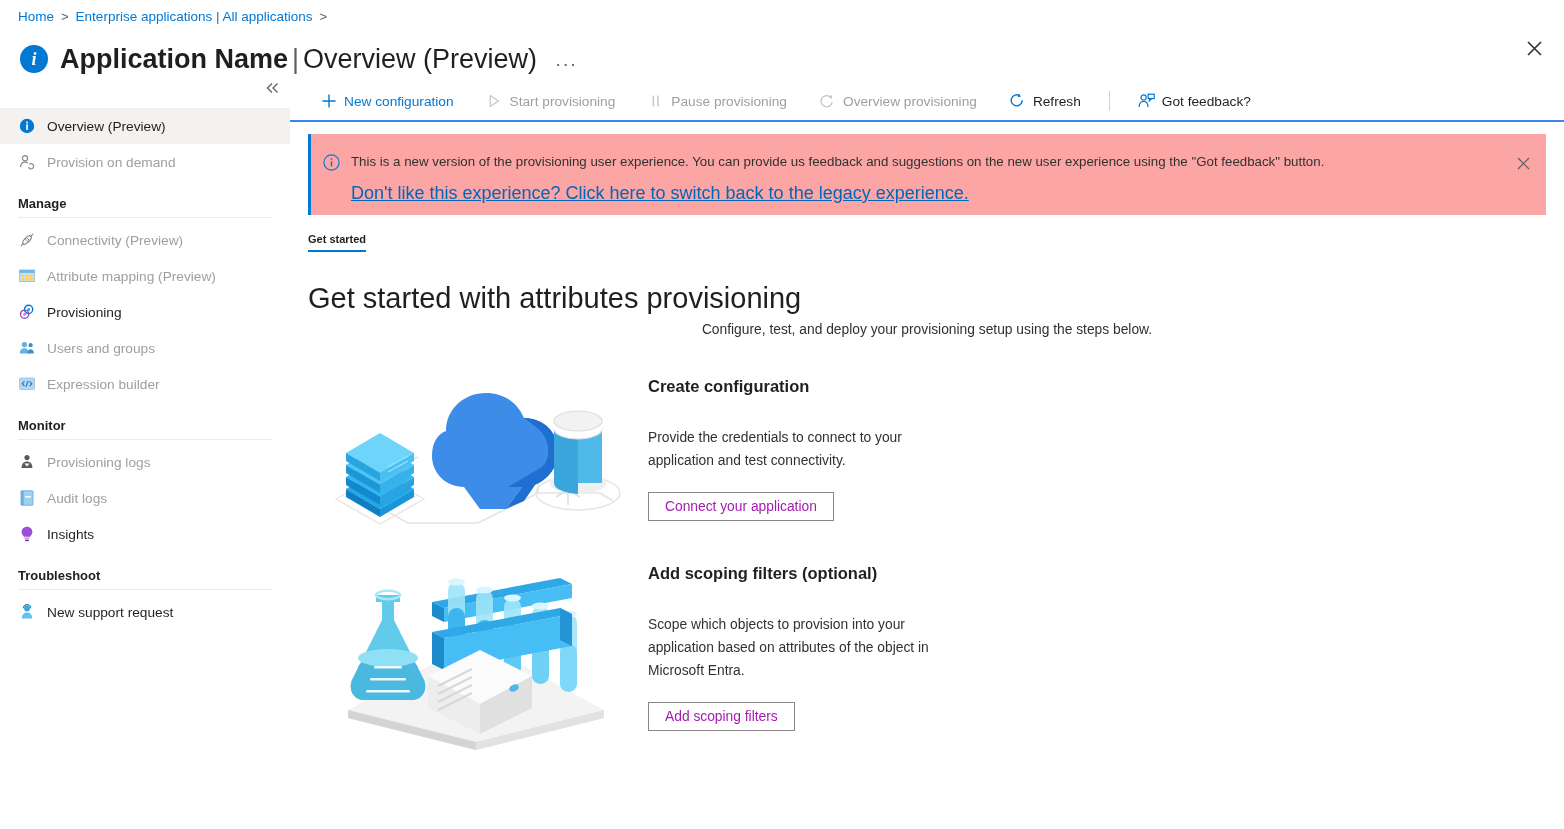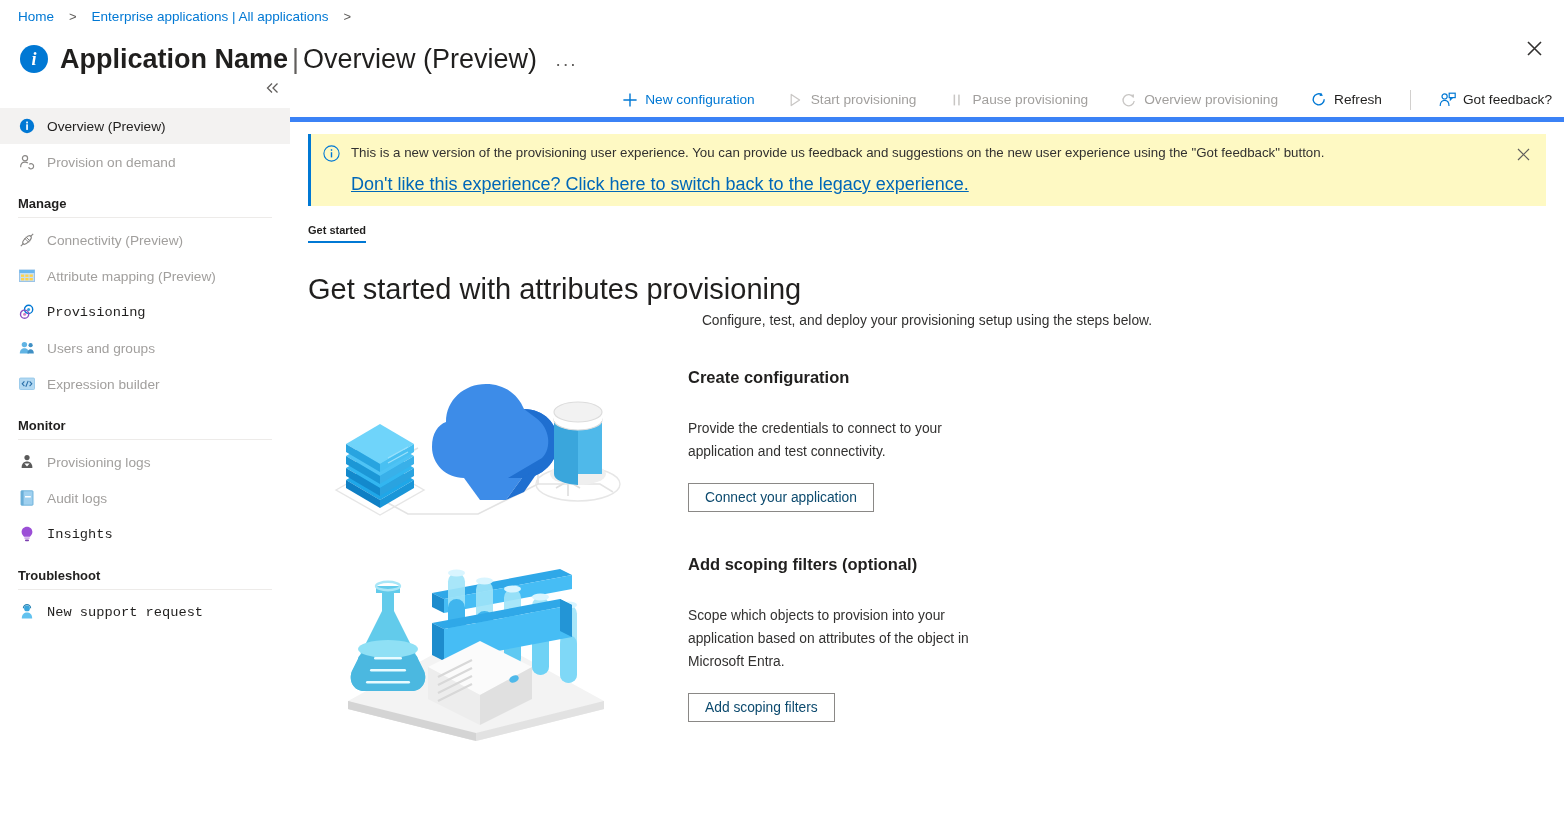--- a/index.html
+++ b/index.html
@@ -11,21 +11,21 @@
     font-family: "Liberation Sans", sans-serif;
     color: #323130;
     overflow: hidden;
   }
 
   
   .breadcrumb {
     padding: 8px 0 0 18px;
     font-size: 13.5px;
     line-height: 18px;
-    display: flex; align-items: center; gap: 15px;
+    display: flex; align-items: center; gap: 7px;
     white-space: nowrap;
   }
   .crumb-link { color: #0078d4; cursor: pointer; }
   .crumb-sep { color: #605e5c; font-size: 13px; }
 
   
   .title-row {
     display: flex; align-items: center;
     padding: 10px 0 0 20px;
     position: relative;
@@ -73,65 +73,64 @@
     color: #605e5c; cursor: pointer;
     font-size: 14px;
   }
   .sidebar-collapse svg { display:block; }
   .nav-item {
     display: flex; align-items: center;
     height: 36px; padding-left: 18px; gap: 12px;
     font-size: 13.7px; color: #a19f9d; cursor: pointer;
     white-space: nowrap;
   }
-  .nav-item.enabled { color: #201f1e; font-family: Liberation Mono, monospace; }
+  .nav-item.enabled { color: #201f1e; }
   .nav-item.selected { background: #f3f2f1; color: #201f1e; }
   .nav-ico {
     width: 17px; height: 17px; flex: 0 0 17px;
     display: flex; align-items: center; justify-content: center;
   }
   .nav-ico svg { display: block; }
   .nav-group {
     padding: 16px 18px 4px 18px;
     font-size: 13px; font-weight: 700; color: #201f1e;
   }
   .nav-rule {
     height: 1px; background: #edebe9; margin: 2px 18px 4px 18px;
   }
 
   
   .main { flex: 1 1 auto; min-width: 0; position: relative; }
 
   .toolbar {
     display: flex; align-items: center;
     height: 40px; padding-left: 18px; gap: 8px;
-    border-bottom: 5px solid #3b82f6;
+    border-bottom: 2px solid #3b82f6;
     margin-top: 0;
-    justify-content: flex-end;
   }
   .tb-btn {
     display: flex; align-items: center; gap: 7px;
     height: 30px; padding: 0 12px;
     font-size: 13.7px; color: #0078d4; cursor: pointer;
     white-space: nowrap; background: none; border: none;
     font-family: inherit;
   }
   .tb-btn.disabled { color: #a19f9d; cursor: default; }
   .tb-btn.dark { color: #201f1e; }
   .tb-ico { width: 17px; height: 17px; display:flex; align-items:center; justify-content:center; }
   .tb-ico svg { display:block; }
   .tb-divider { width: 1px; height: 20px; background: #d2d0ce; margin: 0 8px; }
 
   
   .banner {
     margin: 12px 18px 0 18px;
-    background: #fef9c3;
+    background: #fca5a5;
     border-left: 3px solid #0078d4;
     display: flex; align-items: flex-start;
-    padding: 9px 12px 11px 12px;
+    padding: 18px 12px 11px 12px;
     position: relative;
     min-height: 52px;
   }
   .banner-ico { width: 18px; flex: 0 0 18px; margin-top: 2px; }
   .banner-ico svg { display:block; }
   .banner-body { flex: 1 1 auto; padding-left: 10px; }
   .banner-text { font-size: 13.3px; line-height: 19px; color: #323130; }
   .banner-link {
     display: inline-block; margin-top: 12px;
     font-size: 18px; color: #0067b8;
@@ -160,40 +159,39 @@
   .page-h1 {
     font-size: 29px; font-weight: 300; color: #201f1e;
     line-height: 36px; margin: 0 0 6px 0;
   }
   .page-sub { font-size: 13.8px; color: #323130; margin: 0; text-align: center; }
 
   .cards { margin-top: 34px; }
   .card {
     display: flex; align-items: flex-start;
     margin-bottom: 22px;
-    gap: 40px;
   }
   .card-art {
     width: 340px; flex: 0 0 340px;
     display: flex; align-items: center; justify-content: center;
   }
   .card-art svg { display: block; }
   .card-body { flex: 1 1 auto; padding-top: 6px; }
   .card-title {
     font-size: 16.5px; font-weight: 700; color: #201f1e;
     margin: 0 0 30px 0;
   }
   .card-desc {
     font-size: 13.8px; line-height: 23px; color: #323130;
     max-width: 290px; margin: 0 0 20px 0;
   }
   .card-btn {
     display: inline-block;
     border: 1px solid #8a8886; background: #ffffff;
-    color: #0c4a6e; font-size: 13.8px;
+    color: #a21caf; font-size: 13.8px;
     padding: 6px 16px; cursor: pointer;
     font-family: inherit;
     min-width: 120px; text-align: center;
   }
 </style>
 </head>
 <body>
 
 <div class="breadcrumb">
   <span class="crumb-link">Home</span>

